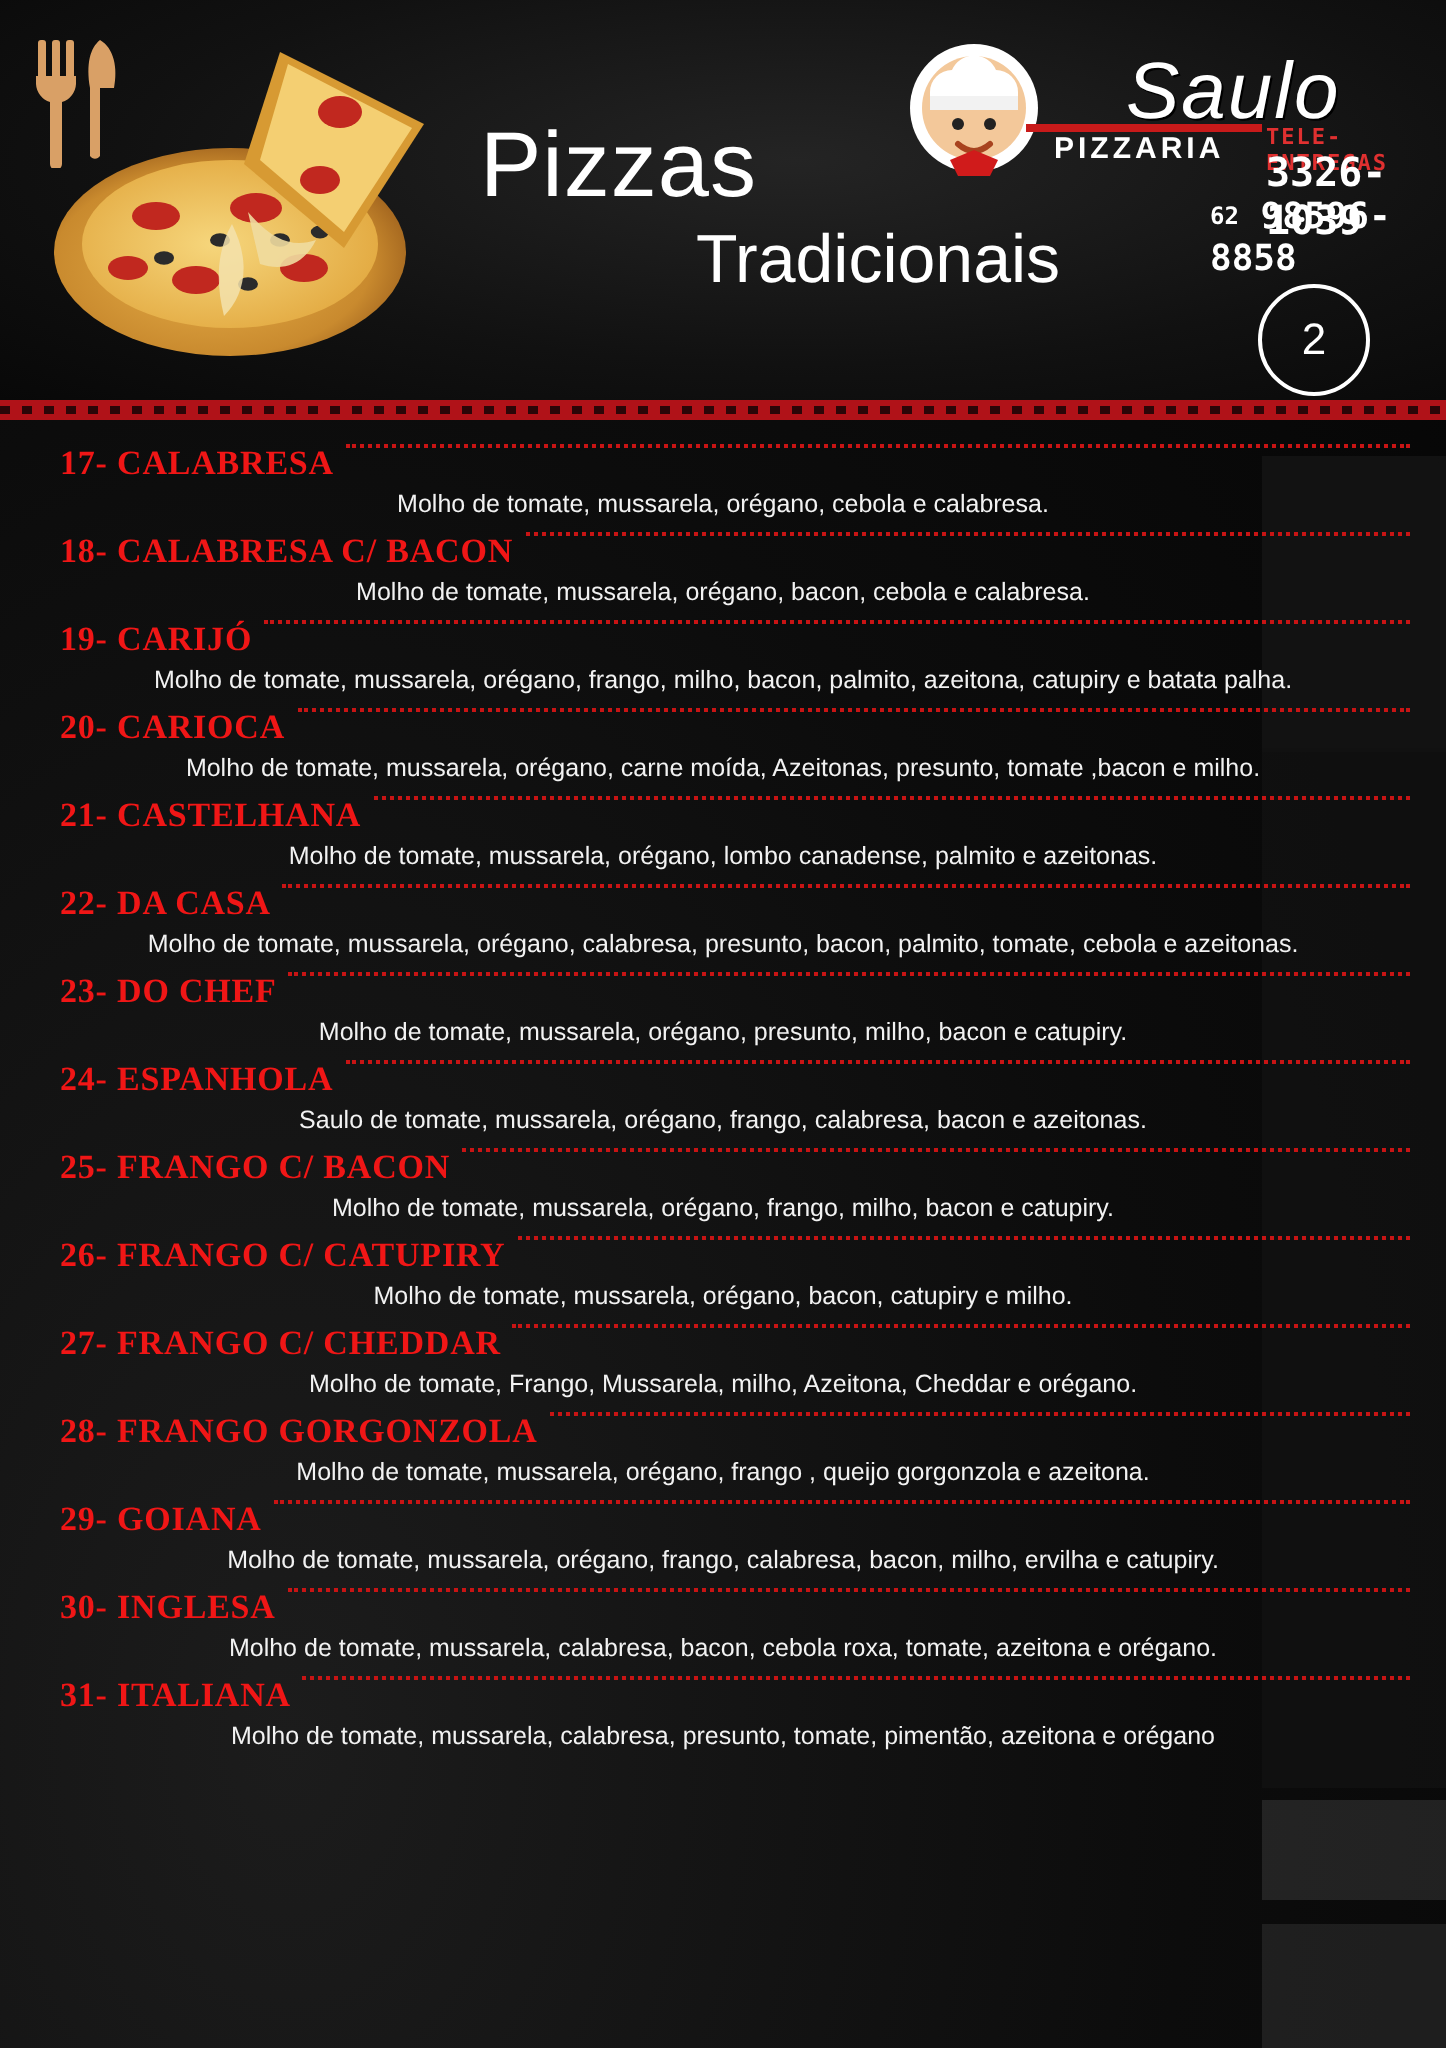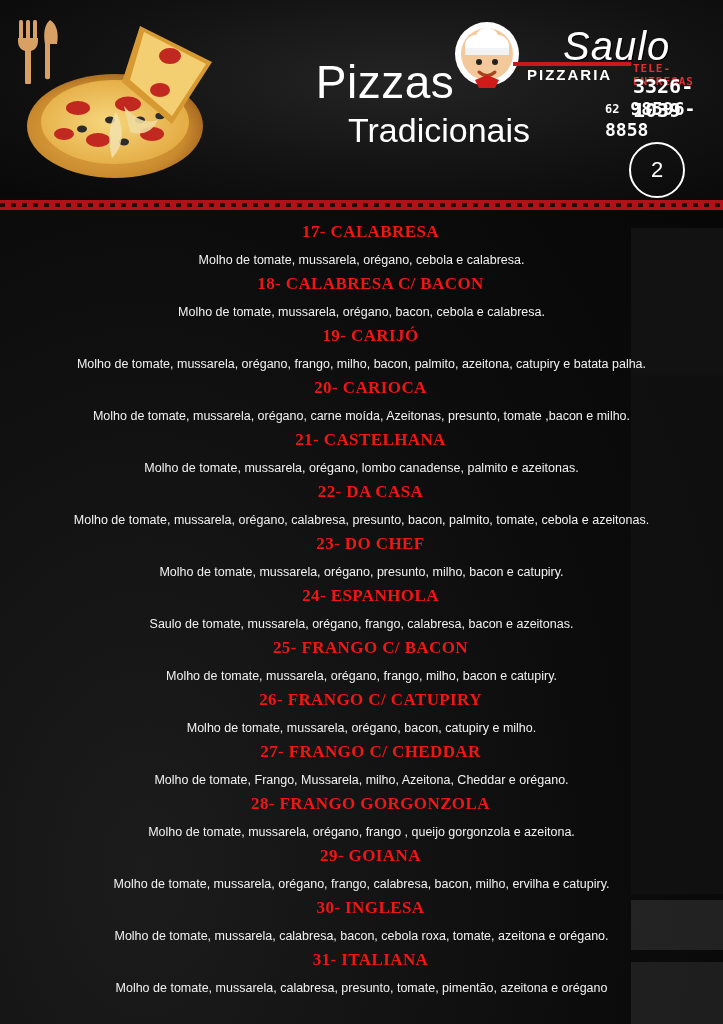--- a/index.html
+++ b/index.html
@@ -37,21 +37,20 @@
 
   .title-block {
     position: absolute; left: 240px; top: 58px;
     text-align: left;
   }
   .title-main {
     color: #ffffff;
     font-size: 46px;
     line-height: 48px;
     letter-spacing: 0.5px;
-    text-align: center;
   }
   .title-sub {
     color: #ffffff;
     font-size: 34px;
     line-height: 40px;
     margin-left: 108px;
     margin-top: 4px;
   }
 
   .logo-block {
@@ -134,23 +133,22 @@
   }
 
   
   .menu {
     position: relative;
     padding: 12px 12px 0 12px;
   }
   .item { margin-bottom: 6px; }
   .item-head {
     display: flex;
-    align-items: center;
+    align-items: flex-start;
     white-space: nowrap;
-    flex-direction: column;
   }
   .item-name {
     color: #f01616;
     font-family: "Liberation Serif", serif;
     font-weight: bold;
     font-size: 17px;
     letter-spacing: 0.4px;
     padding-left: 18px;
     text-transform: uppercase;
   }

